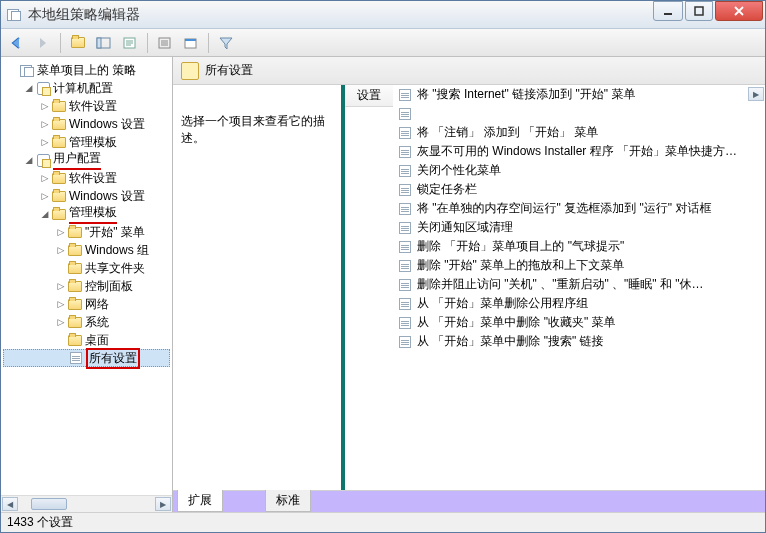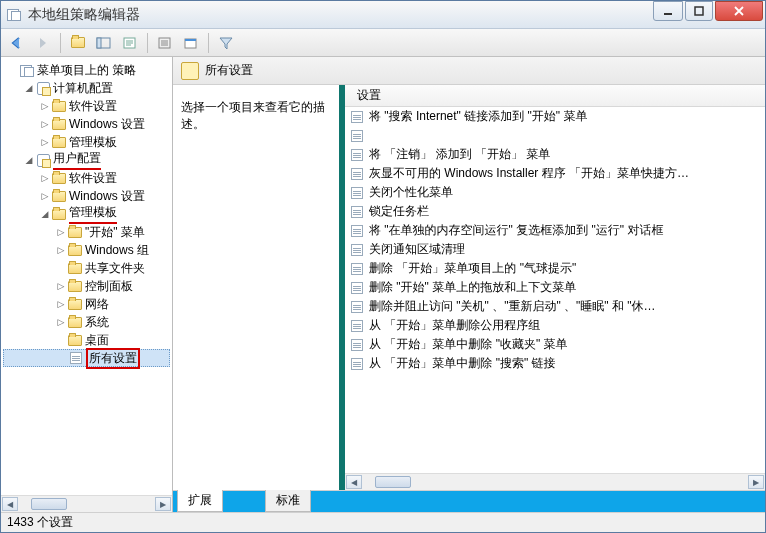--- a/index.html
+++ b/index.html
@@ -36,30 +36,30 @@
 .underline-red { border-bottom:2px solid #d40000; padding-bottom:1px; }
 .box-red { border: 2px solid #d40000; padding: 0 1px; }
 .i1 { padding-left: 4px; }
 .i2 { padding-left: 20px; }
 .i3 { padding-left: 36px; }
 .i4 { padding-left: 52px; }
 .right { flex:1; display:flex; flex-direction:column; background:#fff; min-width:0; }
 .rhdr { height:28px; background:linear-gradient(to bottom,#f4f4f4,#e8e8e8); border-bottom:1px solid #d0d0d0; display:flex; align-items:center; padding:0 8px; font-size:12px; gap:6px; }
 .rhdr .ricon { width:18px; height:18px; display:inline-flex; align-items:center; justify-content:center; background:#fff2b8; border:1px solid #c9a63b; border-radius:2px;}
 .rbody { flex:1; display:flex; min-height:0; }
-.desc { width:172px; padding:14px 8px; font-size:12px; border-right:6px solid #0f766e; }
-.listwrap { flex:1; display:flex; flex-direction:column; min-width:0; }
+.desc { width:172px; padding:28px 8px; font-size:12px; border-right:4px solid #0f766e; }
+.listwrap { flex:1; display:flex; flex-direction:row; min-width:0; }
 .listhdr { height:22px; border-bottom:1px solid #d8d8d8; display:flex; align-items:center; font-size:12px; padding:0 8px; background:linear-gradient(to bottom,#fcfcfc,#f0f0f0); }
 .listhdr .col { padding:2px 4px; }
 .list { flex:1; overflow:auto; font-size:12px; }
 .lrow { display:flex; align-items:center; height:19px; padding:0 4px; white-space:nowrap; }
 .lrow .licon { width:16px; height:14px; margin-right:4px; display:inline-flex; align-items:center; justify-content:center; flex-shrink:0;}
 .polyicon { width:12px; height:12px; border:1px solid #9ab; background:#fff; position:relative;}
 .polyicon:before { content:""; position:absolute; left:1px; top:3px; width:8px; height:1px; background:#9ab; box-shadow:0 2px 0 #9ab, 0 4px 0 #9ab;}
-.tabs { height:22px; border-top:1px solid #d0d0d0; display:flex; align-items:flex-end; padding-left:4px; background:#0ea5e9; font-size:12px;}
+.tabs { height:22px; border-top:1px solid #d0d0d0; display:flex; align-items:flex-end; padding-left:4px; background:#c4b5fd; font-size:12px;}
 .tab { padding:2px 10px; border:1px solid #bcbcbc; border-top:none; background:#fff; margin-right:-1px; cursor:pointer; }
 .tab.inactive { background:#f0f0f0;margin-left:43px; }
 .hscroll { height:17px; background:#f0f0f0; border-top:1px solid #dcdcdc; position:relative; }
 .hscroll .thumb { position:absolute; left:30px; top:2px; width:36px; height:12px; background:linear-gradient(to bottom,#e8eef6,#cedbea); border:1px solid #9cb2cc; border-radius:2px;}
 .hscroll .arr { position:absolute; top:1px; width:16px; height:14px; background:linear-gradient(to bottom,#f4f7fb,#dde6f0); border:1px solid #b0c1d4; display:flex; align-items:center; justify-content:center; font-size:8px; color:#567;}
 .hscroll .arr.l { left:1px;} .hscroll .arr.r { right:1px;}
 .status { height:20px; background:#f0f0f0; border-top:1px solid #d0d0d0; font-size:12px; padding:2px 6px; display:flex; align-items:center;text-align:center;}
 svg { display:block;}
 </style>
 </head>

